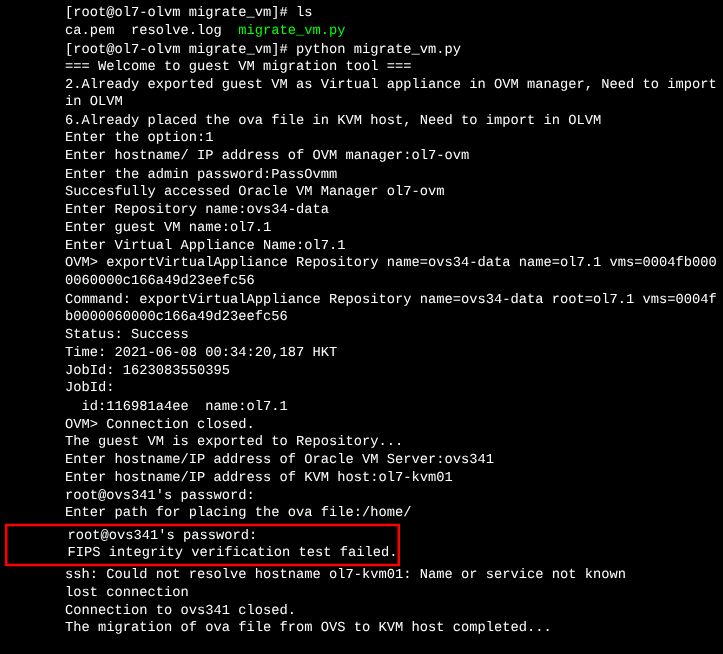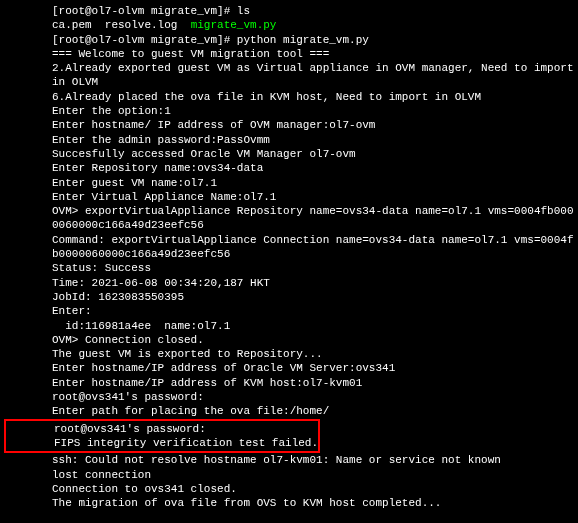--- a/index.html
+++ b/index.html
@@ -49,25 +49,25 @@
 <div class="line">6.Already placed the ova file in KVM host, Need to import in OLVM</div>
 <div class="line"></div>
 <div class="line">Enter the option:1</div>
 <div class="line">Enter hostname/ IP address of OVM manager:ol7-ovm</div>
 <div class="line">Enter the admin password:PassOvmm</div>
 <div class="line">Succesfully accessed Oracle VM Manager ol7-ovm</div>
 <div class="line">Enter Repository name:ovs34-data</div>
 <div class="line">Enter guest VM name:ol7.1</div>
 <div class="line">Enter Virtual Appliance Name:ol7.1</div>
 <div class="line">OVM&gt; exportVirtualAppliance Repository name=ovs34-data name=ol7.1 vms=0004fb0000060000c166a49d23eefc56</div>
-<div class="line">Command: exportVirtualAppliance Connection name=ovs34-data name=ol7.1 vms=0004fb0000060000c166a49d23eefc56</div>
+<div class="line">Command: exportVirtualAppliance Repository name=ovs34-data root=ol7.1 vms=0004fb0000060000c166a49d23eefc56</div>
 <div class="line">Status: Success</div>
 <div class="line">Time: 2021-06-08 00:34:20,187 HKT</div>
 <div class="line">JobId: 1623083550395</div>
-<div class="line">Enter:</div>
+<div class="line">JobId:</div>
 <div class="line">  id:116981a4ee  name:ol7.1</div>
 <div class="line">OVM&gt; Connection closed.</div>
 <div class="line"></div>
 <div class="line">The guest VM is exported to Repository...</div>
 <div class="line"></div>
 <div class="line">Enter hostname/IP address of Oracle VM Server:ovs341</div>
 <div class="line">Enter hostname/IP address of KVM host:ol7-kvm01</div>
 <div class="line">root@ovs341's password:</div>
 <div class="line">Enter path for placing the ova file:/home/</div>
 <div class-name="line"><span class="highlight-box"><span class="line">root@ovs341's password:</span><br><span class="line">FIPS integrity verification test failed.</span></span></div>

